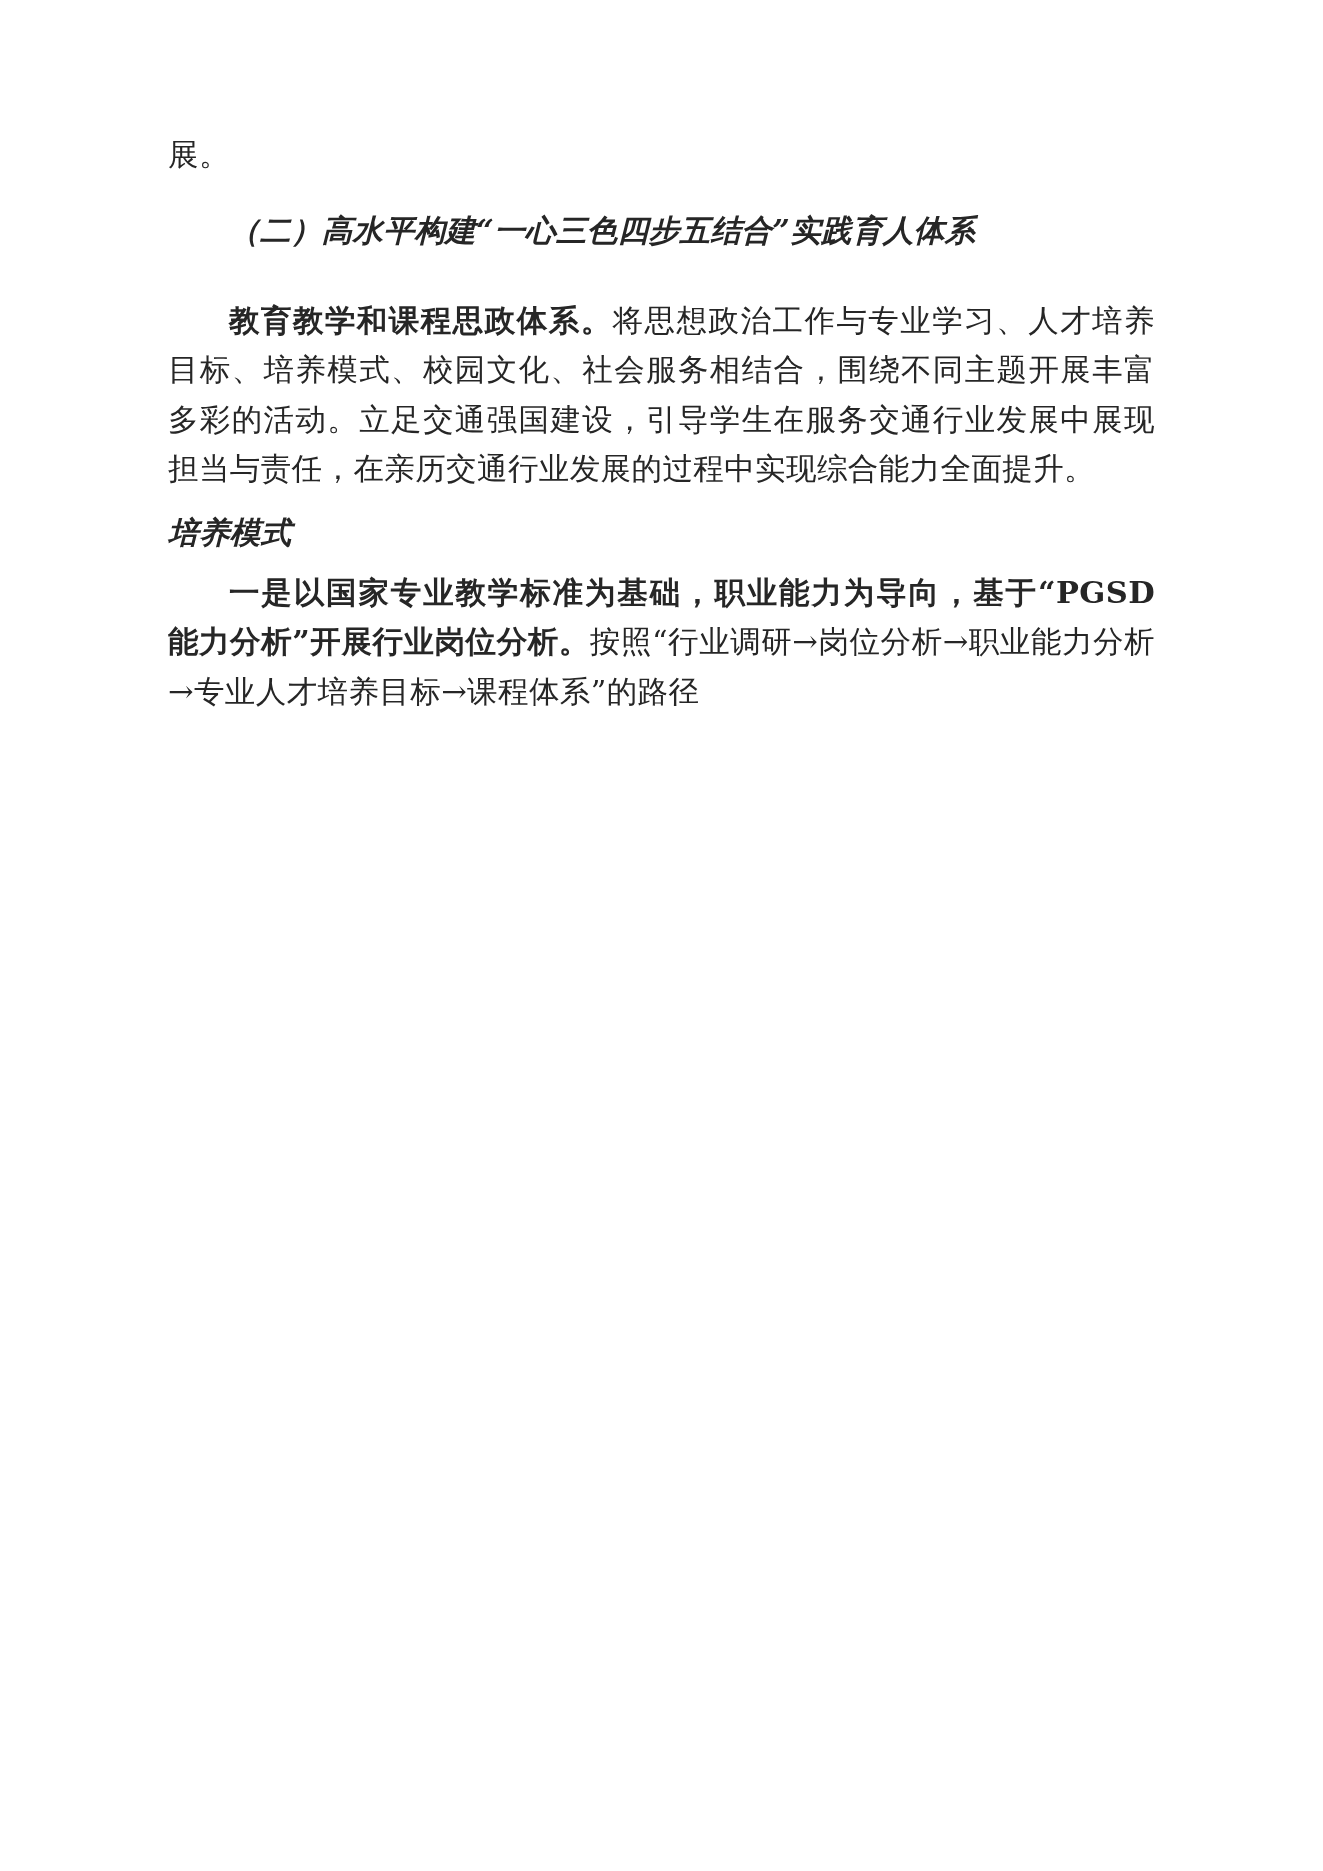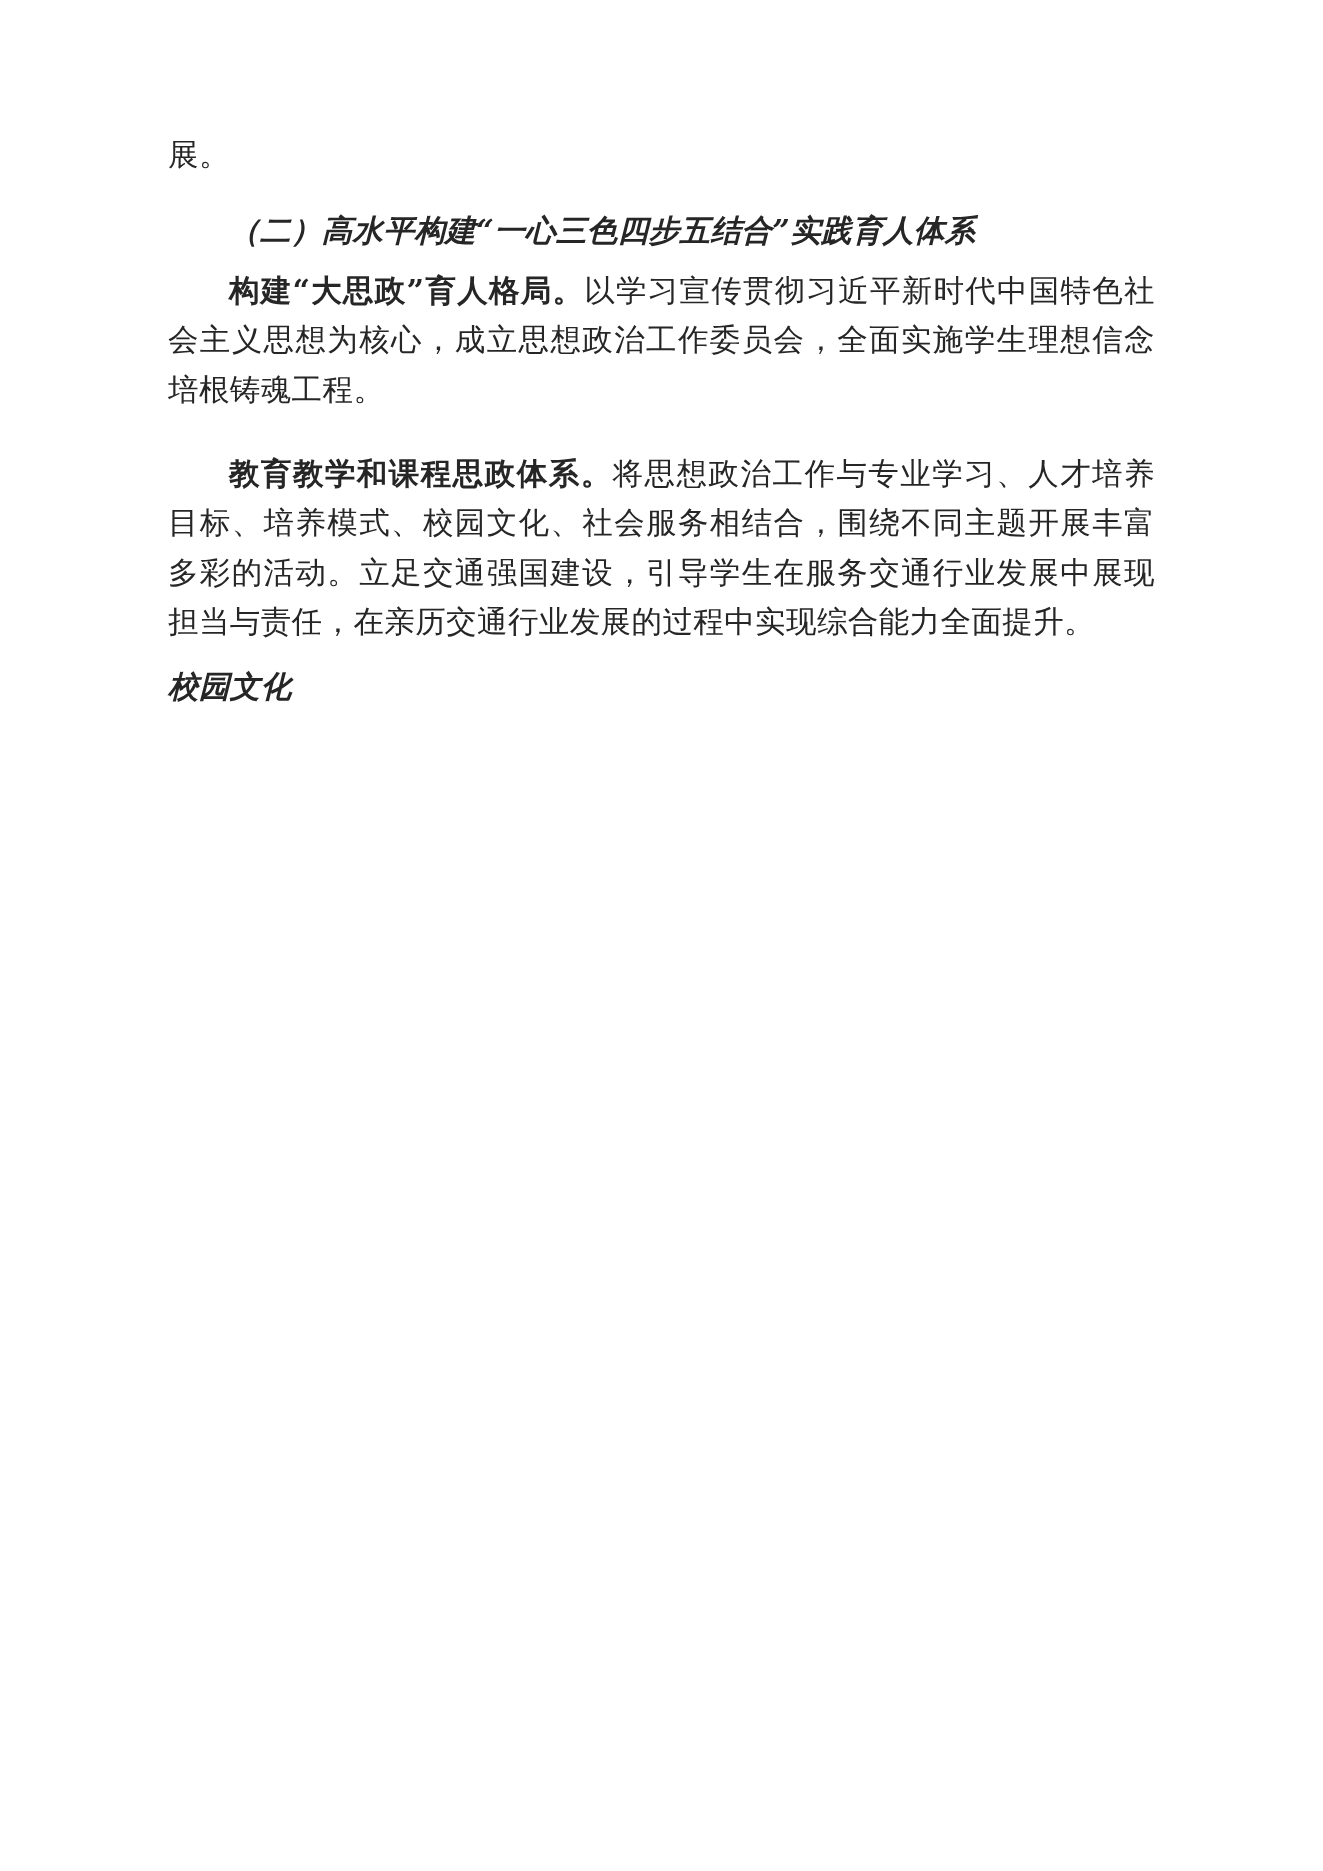--- a/index.html
+++ b/index.html
@@ -60,31 +60,31 @@
 
 <div class="page">
   <div class="doc-body">
 
     <p class="para flush">展。</p>
 
     <div class="spacer-sm"></div>
 
     <p class="heading">（二）高水平构建“一心三色四步五结合”实践育人体系</p>
 
-    <p class="para"><span class="lead">构建“大思政”育人格局。</span><span>以学习宣传贯彻习近平新时代中国特色社会主义思想为核心，成立思想政治工作委员会，全面实施学生理想信念培根铸魂工程。</span></p>
 
     <div class="spacer-sm"></div>
 
 
     <div class="spacer-sm"></div>
 
 
     <div class="spacer-sm"></div>
 
     <p class="para"><span class="lead">教育教学和课程思政体系。</span><span>将思想政治工作与专业学习、人才培养目标、培养模式、校园文化、社会服务相结合，围绕不同主题开展丰富多彩的活动。立足交通强国建设，引导学生在服务交通行业发展中展现担当与责任，在亲历交通行业发展的过程中实现综合能力全面提升。</span></p>
 
     <div class="spacer-sm"></div>
 
-    <p class="heading cont">校园文化</p>
+    <p class="heading cont">培养模式</p>
 
+    <p class="para"><span class="lead">一是以国家专业教学标准为基础，职业能力为导向，基于“PGSD 能力分析”开展行业岗位分析。</span><span>按照“行业调研→岗位分析→职业能力分析→专业人才培养目标→课程体系”的路径</span></p>
 
   </div>
 </div>
 
 </body></html>

